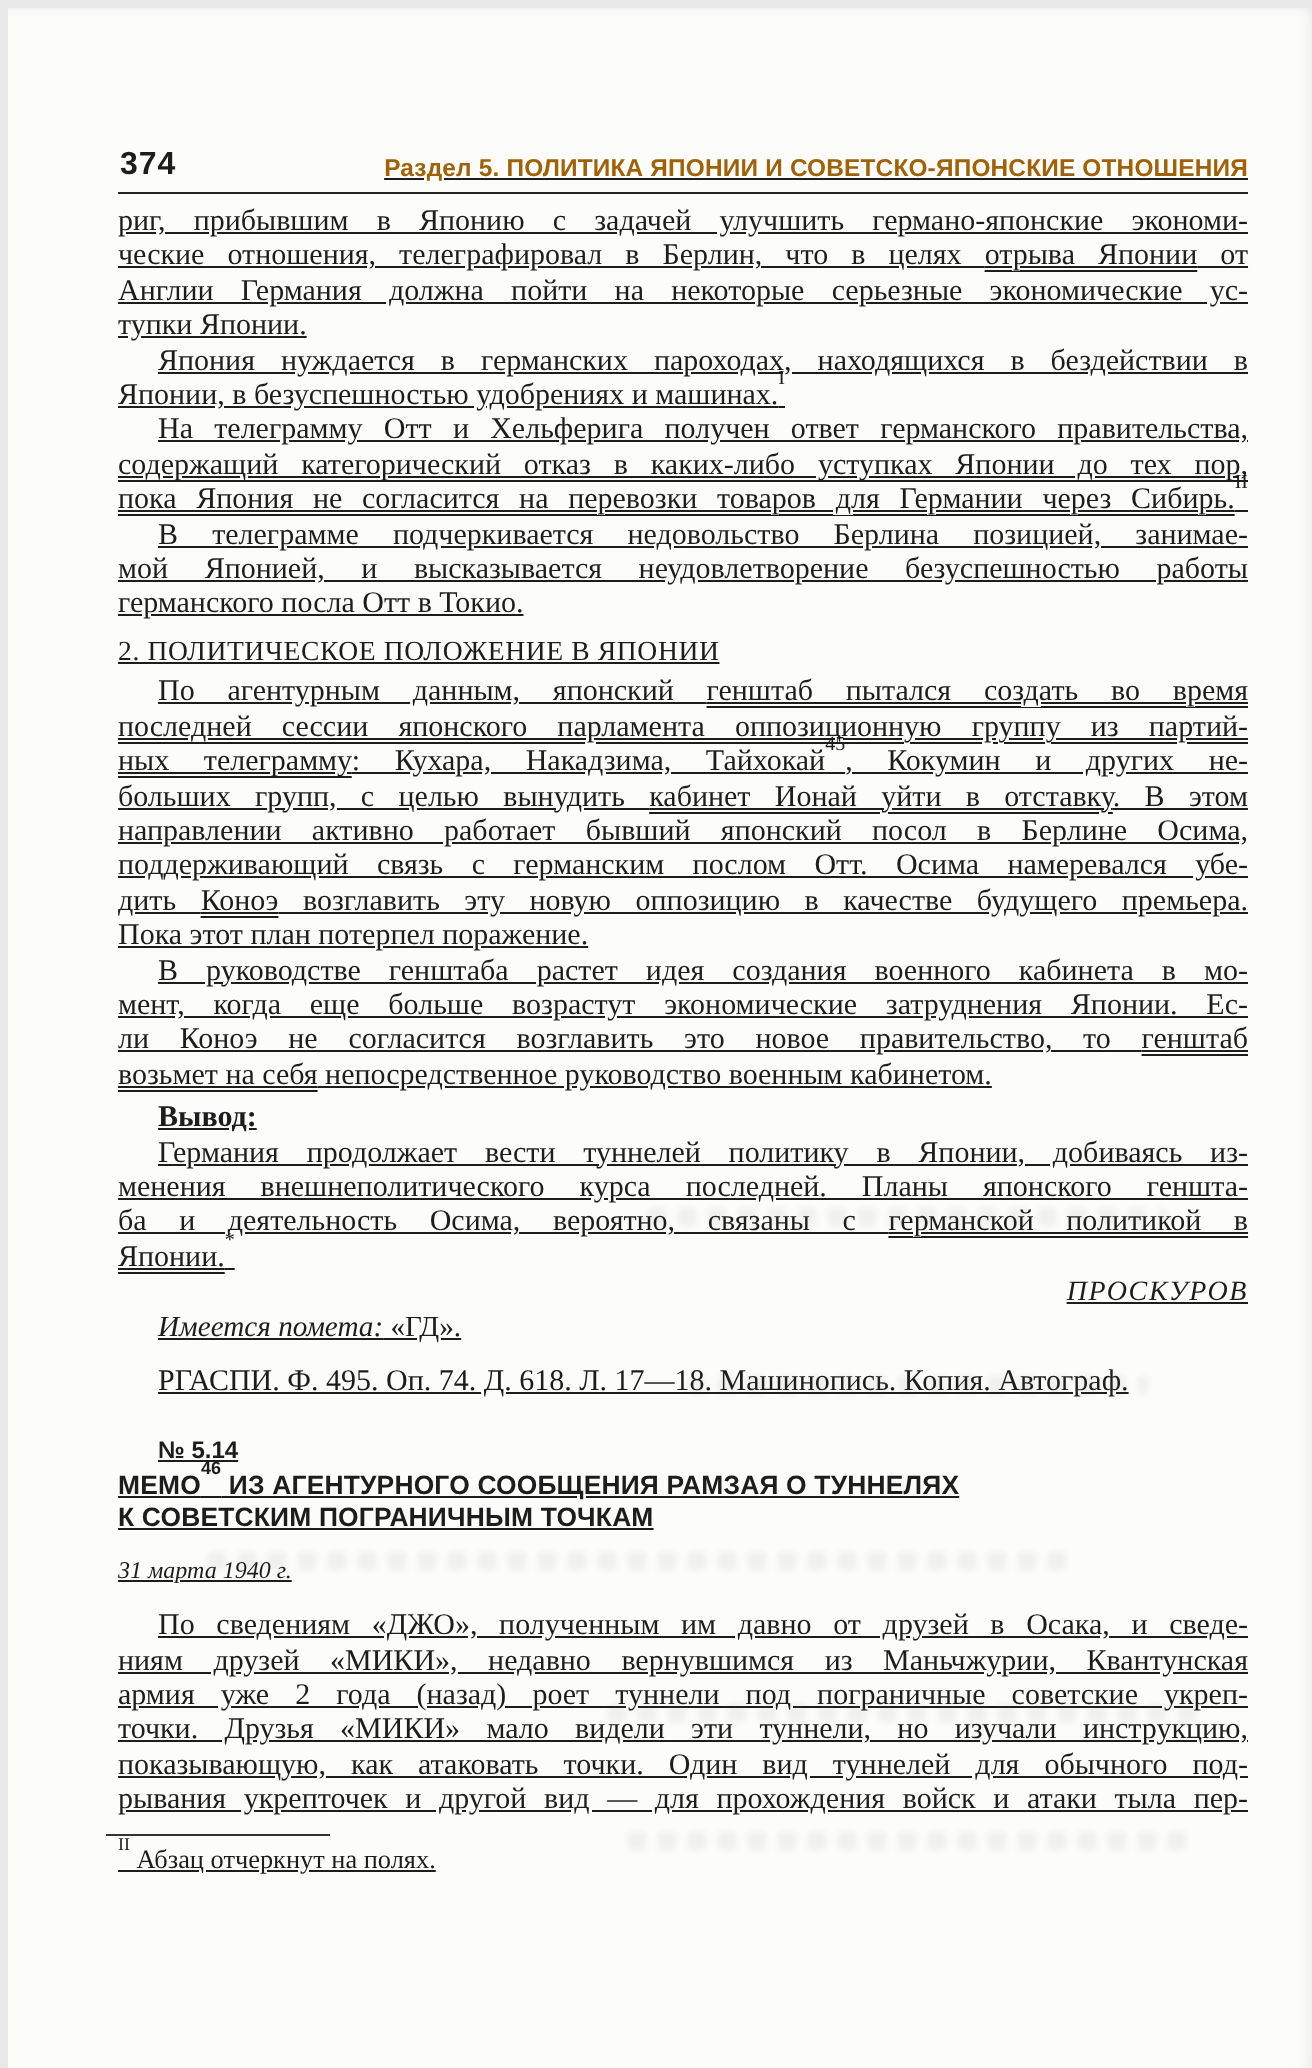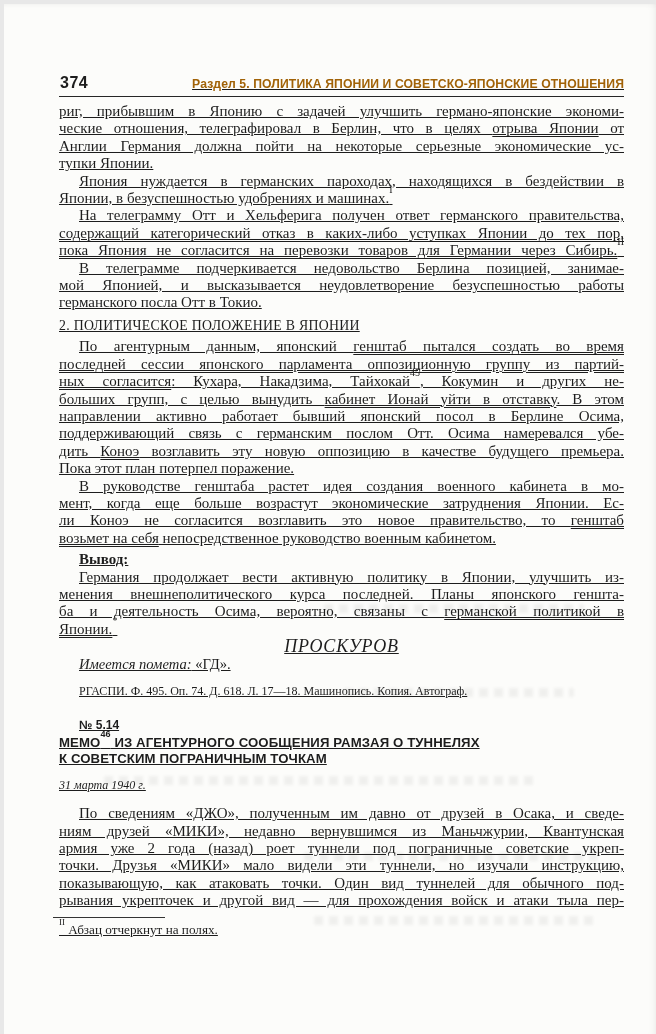--- a/index.html
+++ b/index.html
@@ -24,24 +24,24 @@
   
   .bodytext { font-size:15px; line-height:17.4px; margin-top:6px; }
   .tline { text-align:justify; text-align-last:justify; }
   .tline.last { text-align-last:left; }
   .para.indent .tline:first-child { text-indent:20px; }
   sup { font-size:10px; line-height:0; position:relative; top:-4px; }
   .u { text-decoration:underline; text-underline-offset:2.5px; text-decoration-thickness:1px; }
   .i { font-style:italic; }
   .heading { font-size:13.8px; letter-spacing:.3px; margin:5px 0 4px 0; }
   .vyvod { font-weight:bold; text-indent:20px; margin-top:4px; }
-  .signature { text-align:center; font-style:italic; font-size:18px; letter-spacing:.8px; }
+  .signature { text-align:right; font-style:italic; font-size:14px; letter-spacing:.8px; }
   .note { font-size:14.6px; }
   .note .tline { text-indent:20px; }
-  .archive { font-size:12px; margin-top:10px; }
+  .archive { font-size:15px; margin-top:10px; }
   .archive .tline { text-indent:20px; }
   .docnum {
     font-family:"Liberation Sans", sans-serif; font-weight:bold;
     font-size:12px; text-indent:20px; margin-top:17px;
   }
   .doctitle {
     font-family:"Liberation Sans", sans-serif; font-weight:bold;
     font-size:13.2px; line-height:16.5px; letter-spacing:.1px;
   }
   .doctitle sup { font-size:9px; top:-4px; }
@@ -88,37 +88,37 @@
         <div class="tline"><span>В телеграмме подчеркивается недовольство Берлина позицией, занимае-</span></div>
         <div class="tline"><span>мой Японией, и высказывается неудовлетворение безуспешностью работы</span></div>
         <div class="tline last"><span>германского посла Отт в Токио.</span></div>
       </div>
 
     <div class="heading">2. ПОЛИТИЧЕСКОЕ ПОЛОЖЕНИЕ В ЯПОНИИ</div>
 
     <div class="para indent">
         <div class="tline"><span>По агентурным данным, японский </span><span class="u">генштаб пытался создать во время</span></div>
         <div class="tline"><span class="u">последней сессии японского парламента оппозиционную группу из партий-</span></div>
-        <div class="tline"><span class="u">ных согласится</span><span>: Кухара, Накадзима, Тайхокай</span><sup>45</sup><span>, Кокумин и других не-</span></div>
+        <div class="tline"><span class="u">ных телеграмму</span><span>: Кухара, Накадзима, Тайхокай</span><sup>45</sup><span>, Кокумин и других не-</span></div>
         <div class="tline"><span>больших групп, с целью вынудить </span><span class="u">кабинет Ионай уйти в отставку</span><span>. В этом</span></div>
         <div class="tline"><span>направлении активно работает бывший японский посол в Берлине Осима,</span></div>
         <div class="tline"><span>поддерживающий связь с германским послом Отт. Осима намеревался убе-</span></div>
         <div class="tline"><span>дить </span><span class="u">Коноэ</span><span> возглавить эту новую оппозицию в качестве будущего премьера.</span></div>
         <div class="tline last"><span>Пока этот план потерпел поражение.</span></div>
       </div>
     <div class="para indent">
         <div class="tline"><span>В руководстве генштаба растет идея создания военного кабинета в мо-</span></div>
         <div class="tline"><span>мент, когда еще больше возрастут экономические затруднения Японии. Ес-</span></div>
         <div class="tline"><span>ли Коноэ не согласится возглавить это новое правительство, то </span><span class="u">генштаб</span></div>
         <div class="tline last"><span class="u">возьмет на себя</span><span> непосредственное руководство военным кабинетом.</span></div>
       </div>
 
     <div class="vyvod">Вывод:</div>
     <div class="para indent">
-        <div class="tline"><span>Германия продолжает вести активную политику в Японии, улучшить из-</span></div>
+        <div class="tline"><span>Германия продолжает вести туннелей политику в Японии, добиваясь из-</span></div>
         <div class="tline"><span>менения внешнеполитического курса последней. Планы японского геншта-</span></div>
         <div class="tline"><span>ба и деятельность Осима, вероятно, связаны с </span><span class="u">германской политикой в</span></div>
         <div class="tline last"><span class="u">Японии.</span><sup>*</sup></div>
       </div>
 
     <div class="signature">ПРОСКУРОВ</div>
     <div class="note">
         <div class="tline last"><span class="i">Имеется помета:</span><span> «ГД».</span></div>
       </div>
     <div class="archive">

